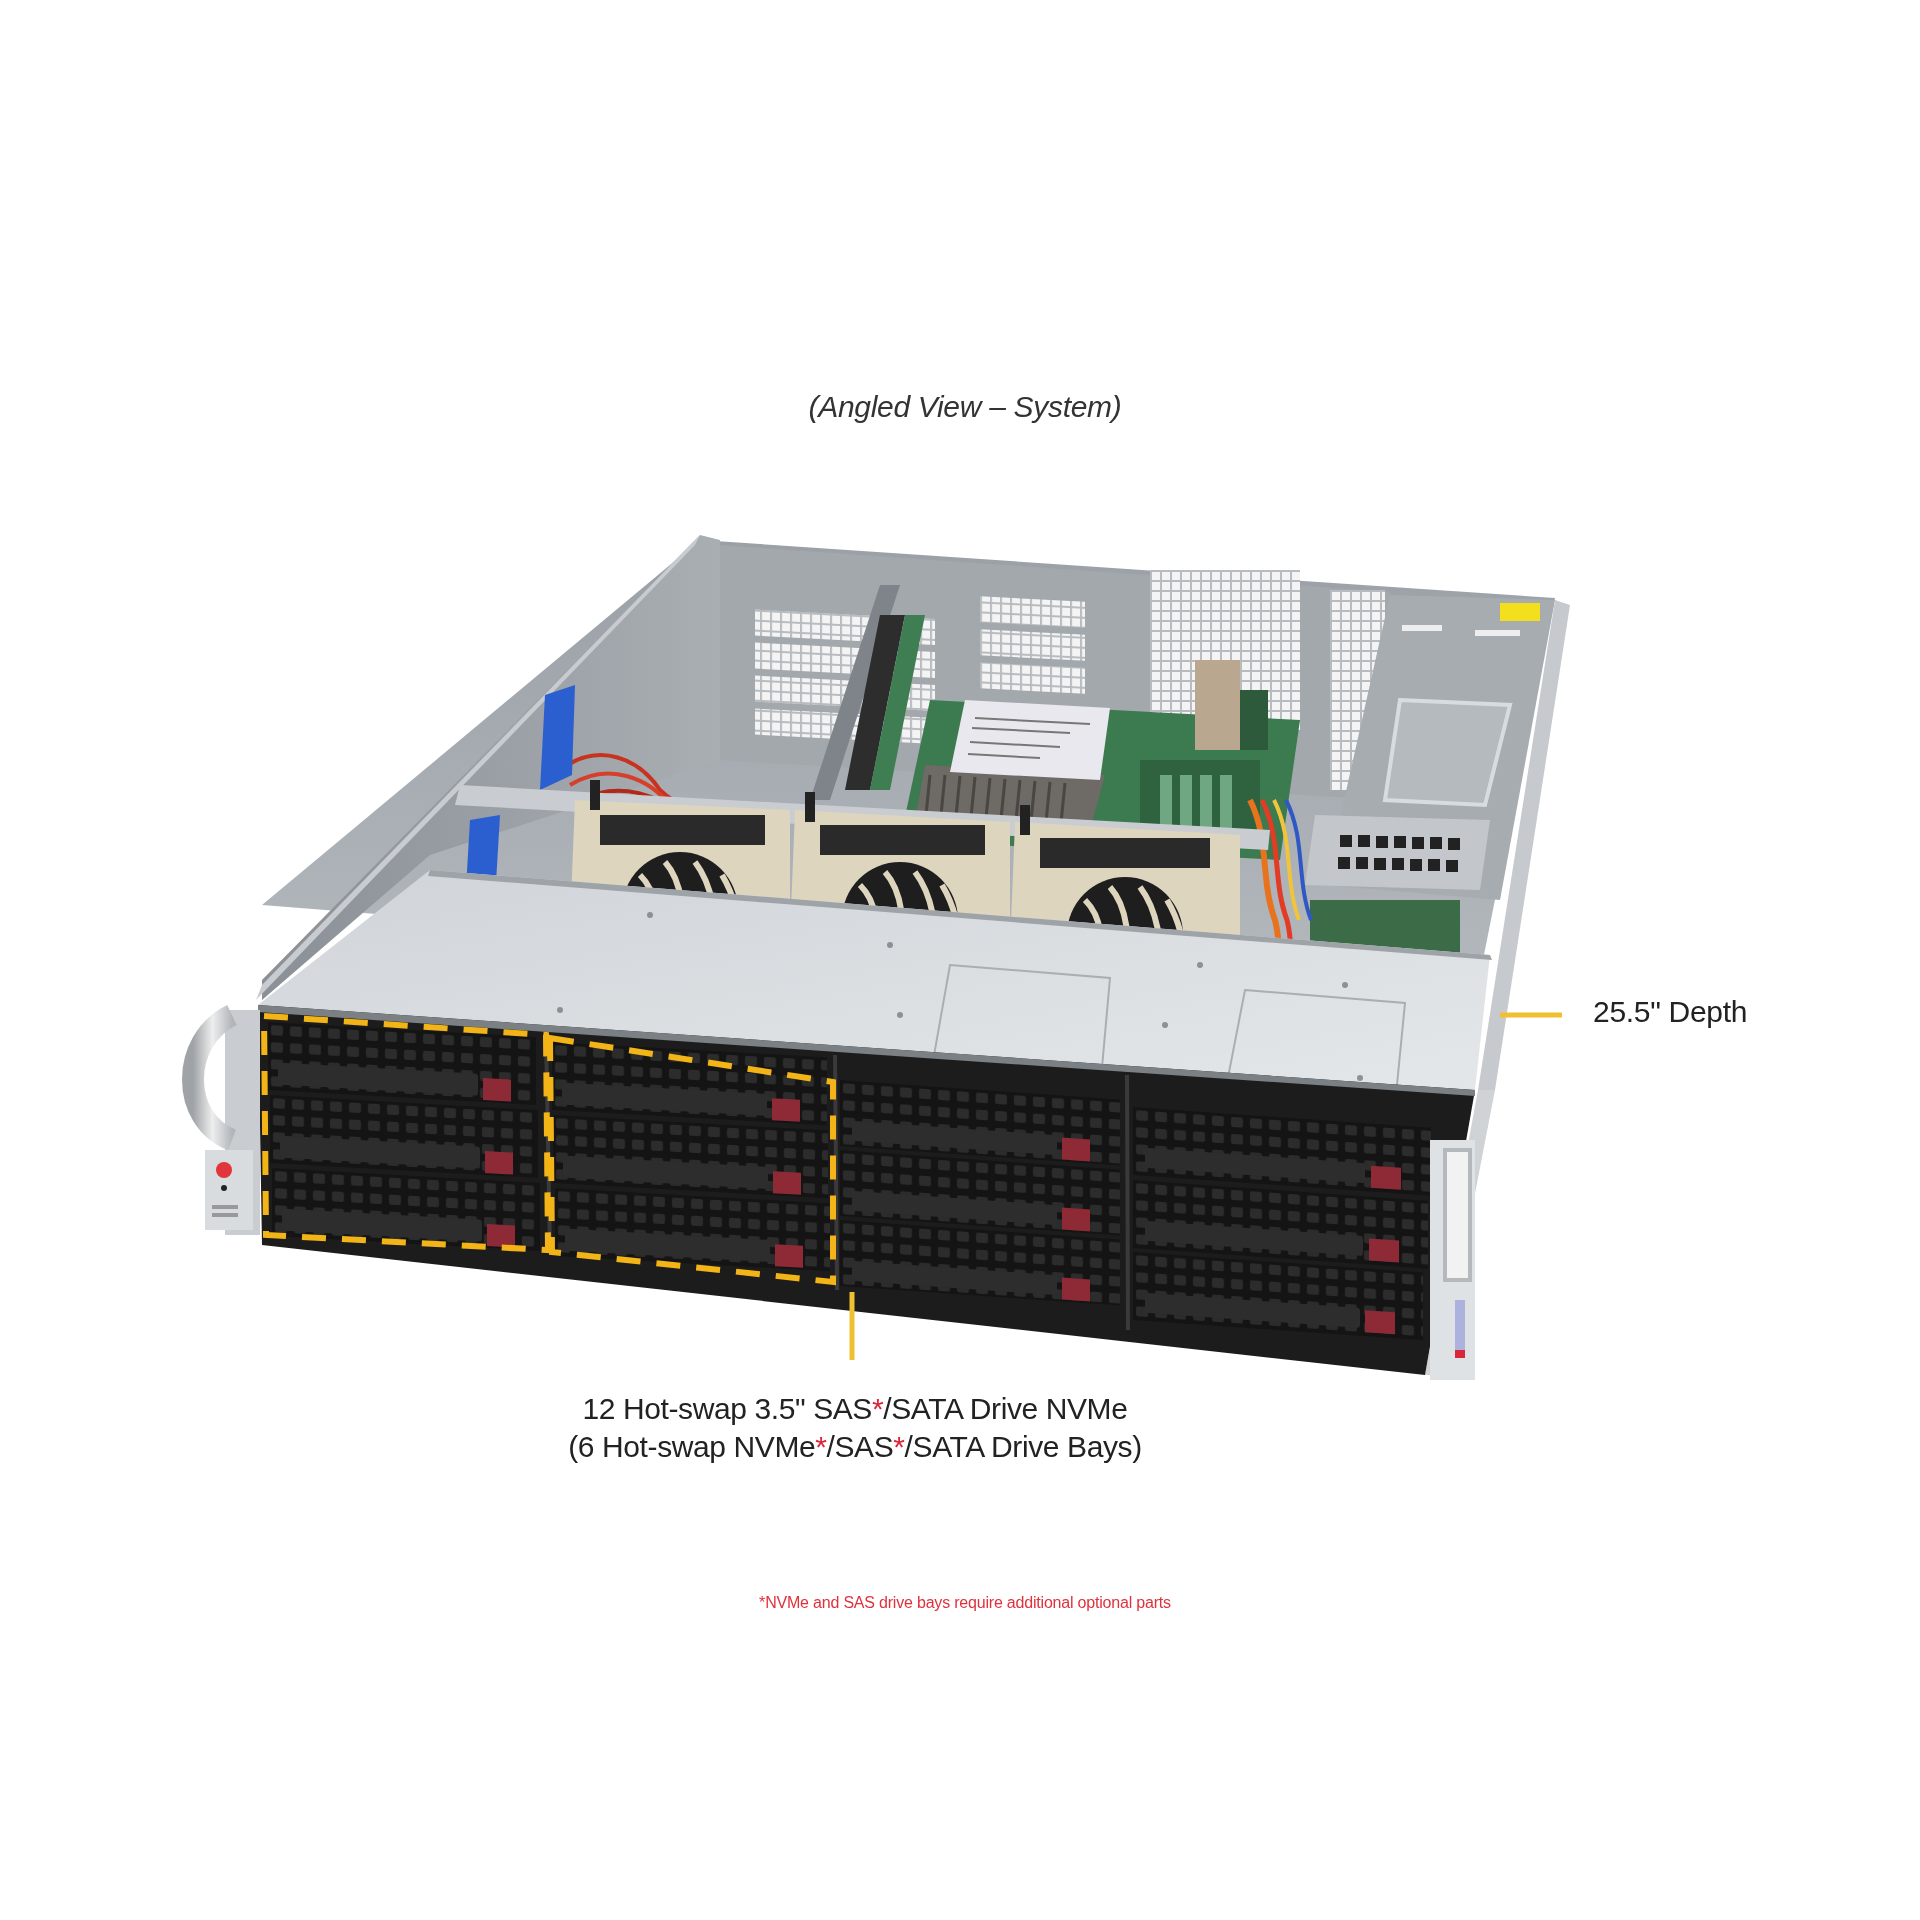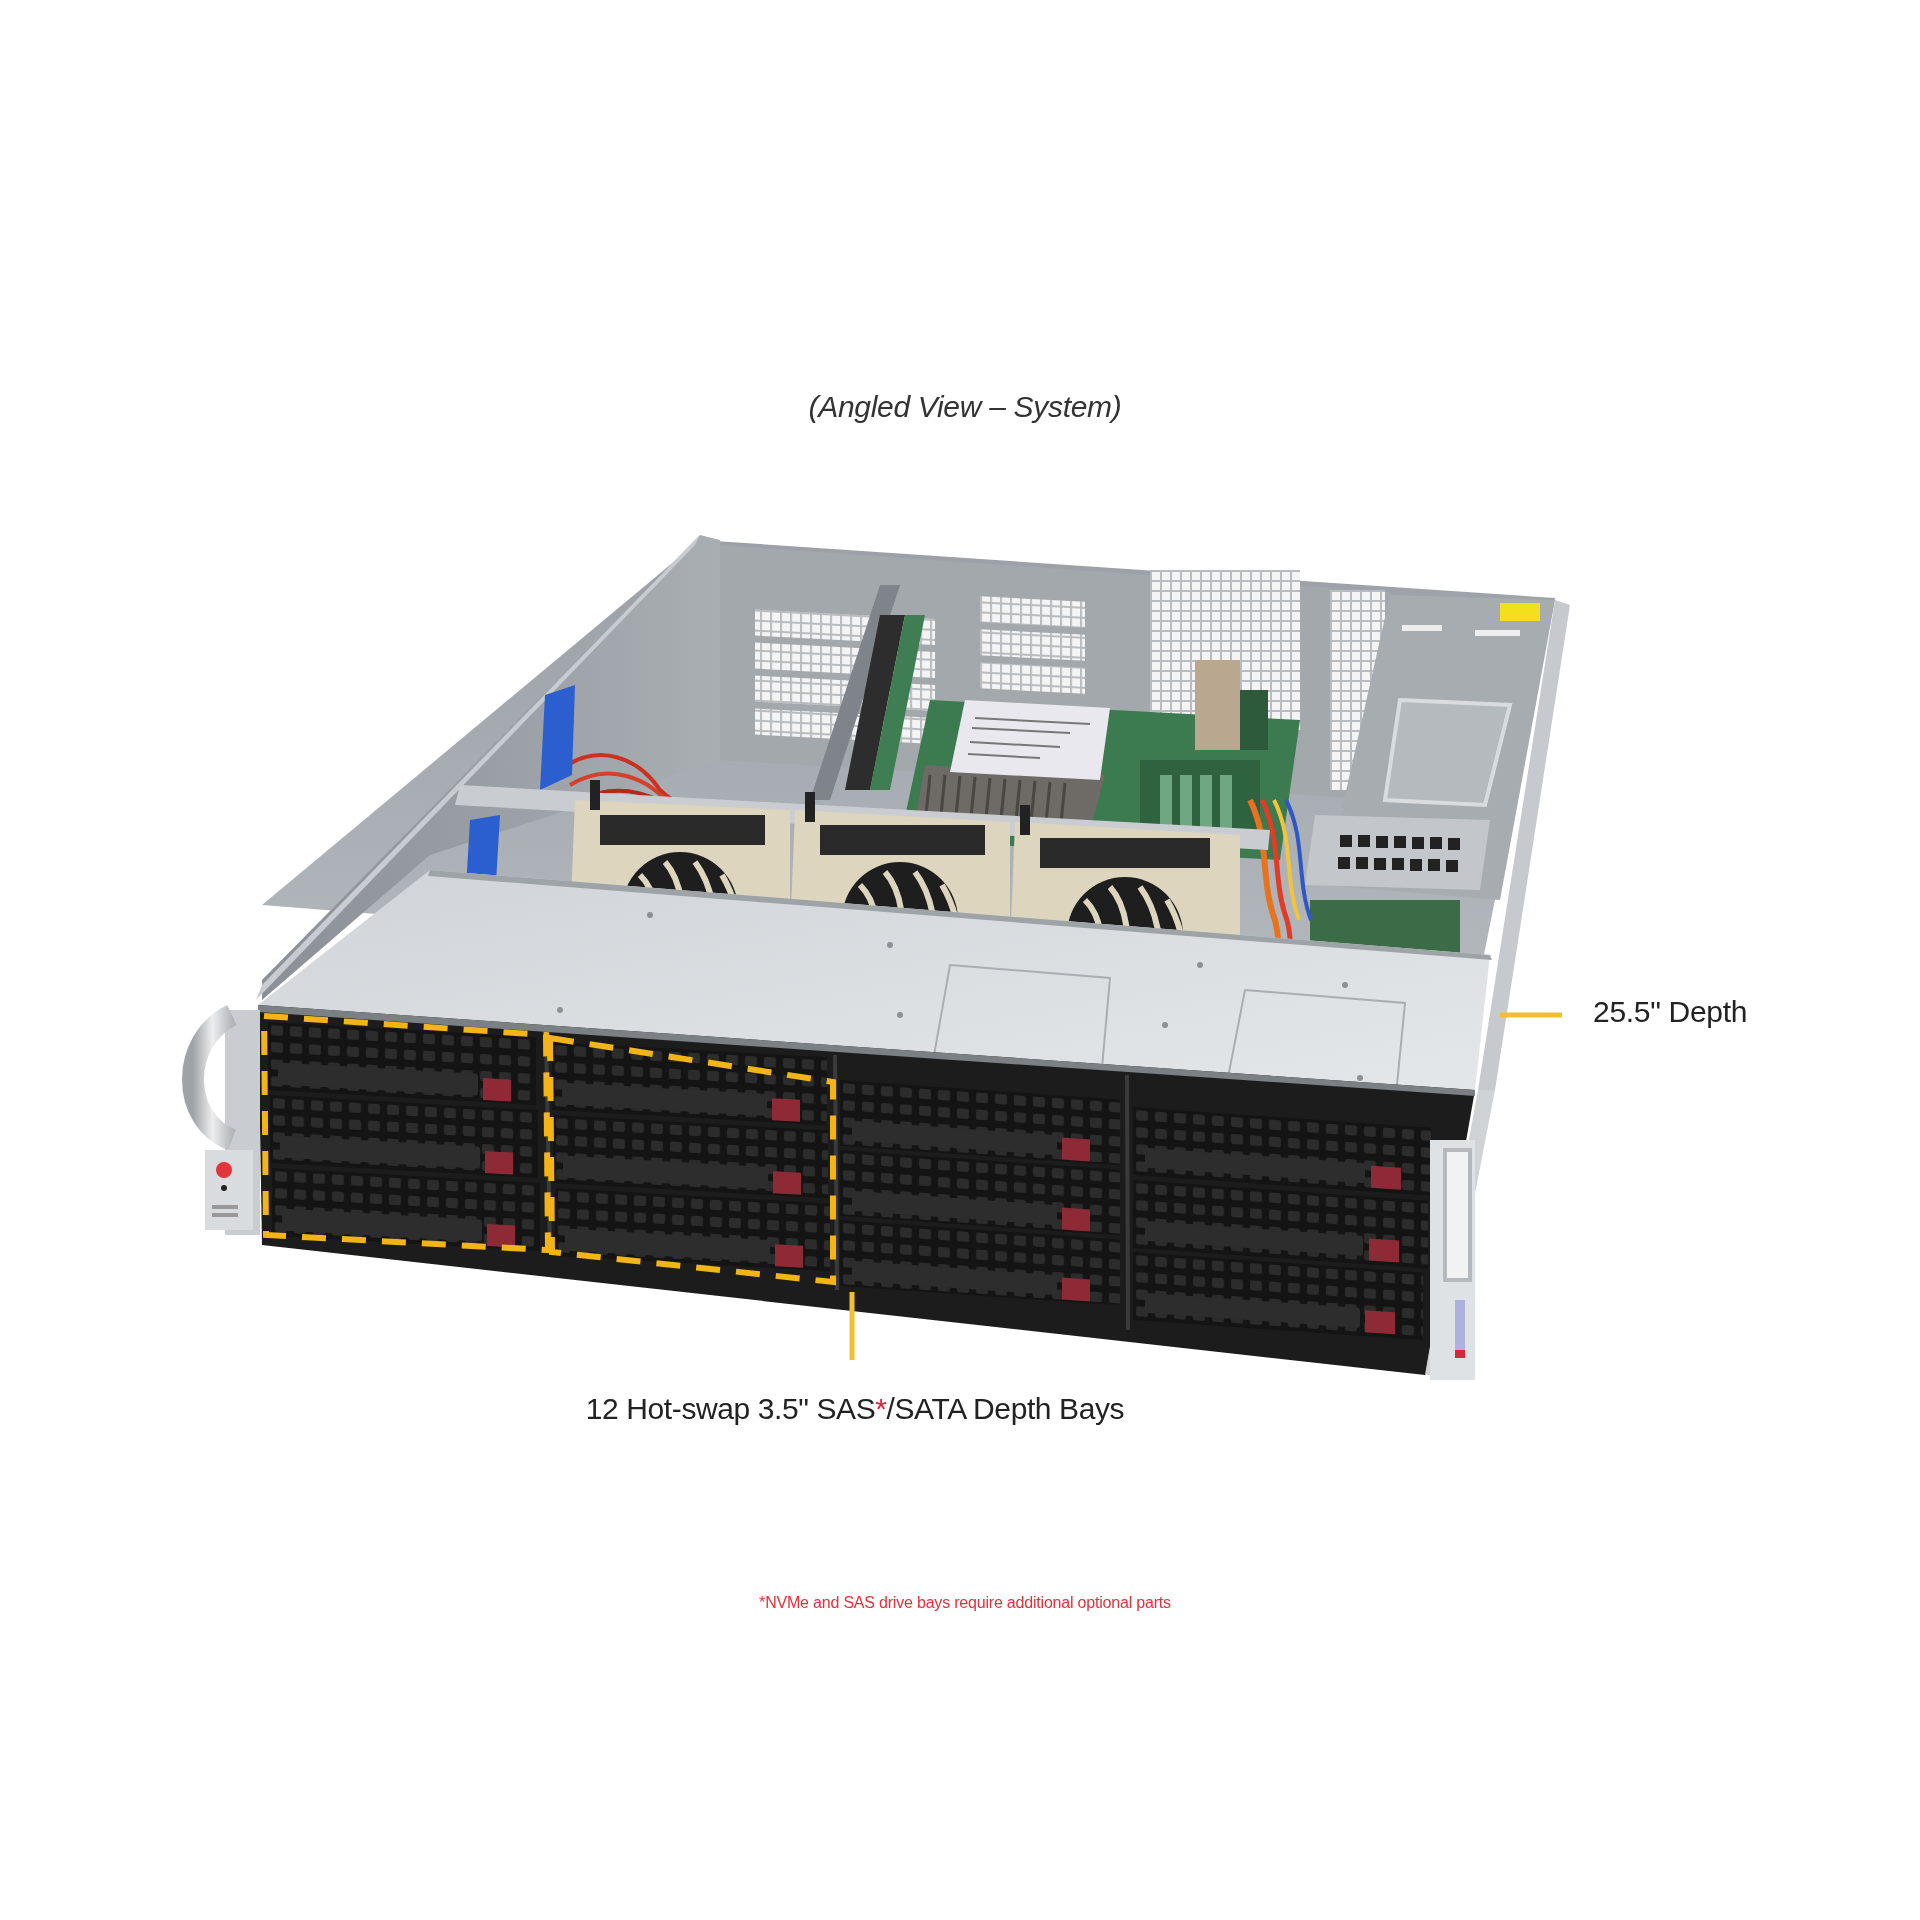--- a/index.html
+++ b/index.html
@@ -368,16 +368,17 @@
     <rect x="1455" y="1350" width="10" height="8" fill="#d9263a"></rect>
   </g>
 
   <line x1="1500" y1="1015" x2="1562" y2="1015" stroke="#f0c030" stroke-width="5"></line>
   <line x1="852" y1="1292" x2="852" y2="1360" stroke="#f0c030" stroke-width="5"></line>
 </svg>
 
 <div class="depth-label">25.5" Depth</div>
 
 <div class="bays-caption">
-  <span class="line"><span>12 Hot-swap  3.5" SAS</span><span class="ast">*</span><span>/SATA Depth Bays</span></span>
+  <span class="line"><span>12 Hot-swap  3.5" SAS</span><span class="ast">*</span><span>/SATA Drive NVMe</span></span>
+  <span class="line"><span>(6 Hot-swap NVMe</span><span class="ast">*</span><span>/SAS</span><span class="ast">*</span><span>/SATA Drive Bays)</span></span>
 </div>
 
 <div class="footnote">*NVMe and SAS drive bays require additional  optional parts</div>
 
 </body></html>

